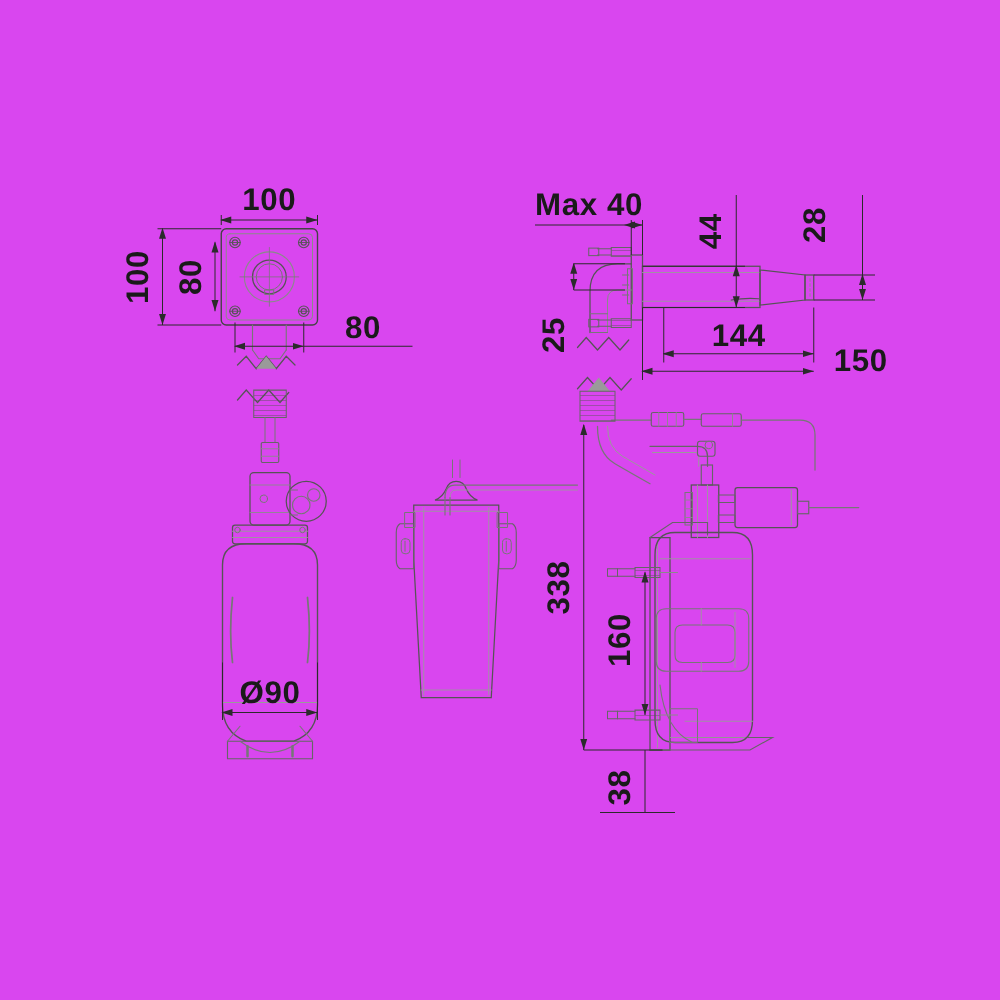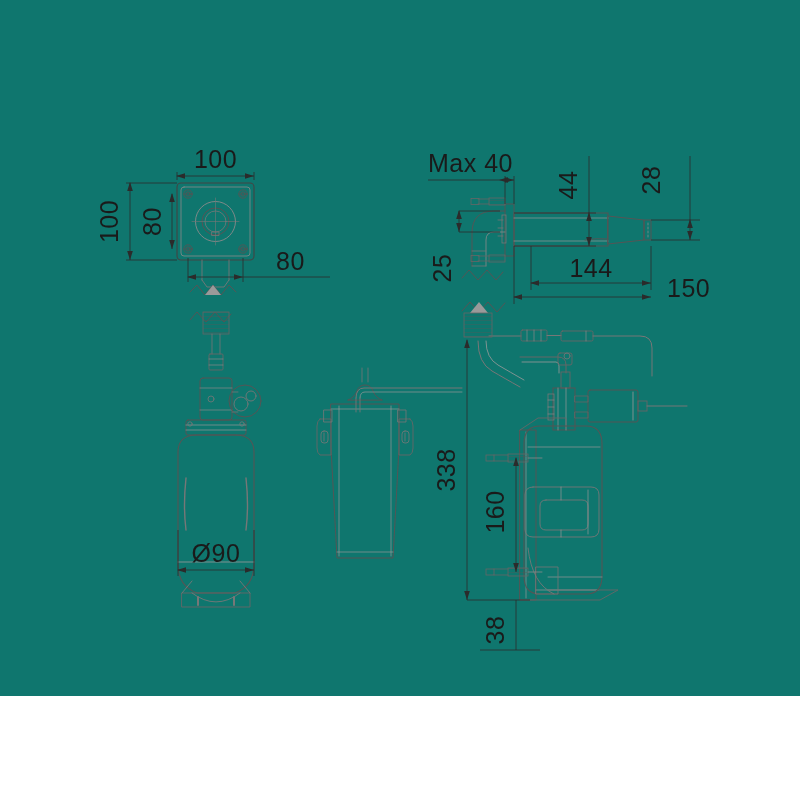--- a/index.html
+++ b/index.html
@@ -7,23 +7,24 @@
     margin: 0;
     padding: 0;
     background: #ffffff;
   }
   body {
     font-family: "Liberation Sans", sans-serif;
   }
   #drawing-root {
     position: relative;
     width: 800px;
-    height: 696px;
-    background: #0f766e;
+    height: 800px;
+    background: #d946ef;
     overflow: hidden;
+    font-weight: bold;
   }
   svg.sheet {
     position: absolute;
     top: 0;
     left: 0;
     width: 800px;
     height: 800px;
     display: block;
   }
   .dim-text {

